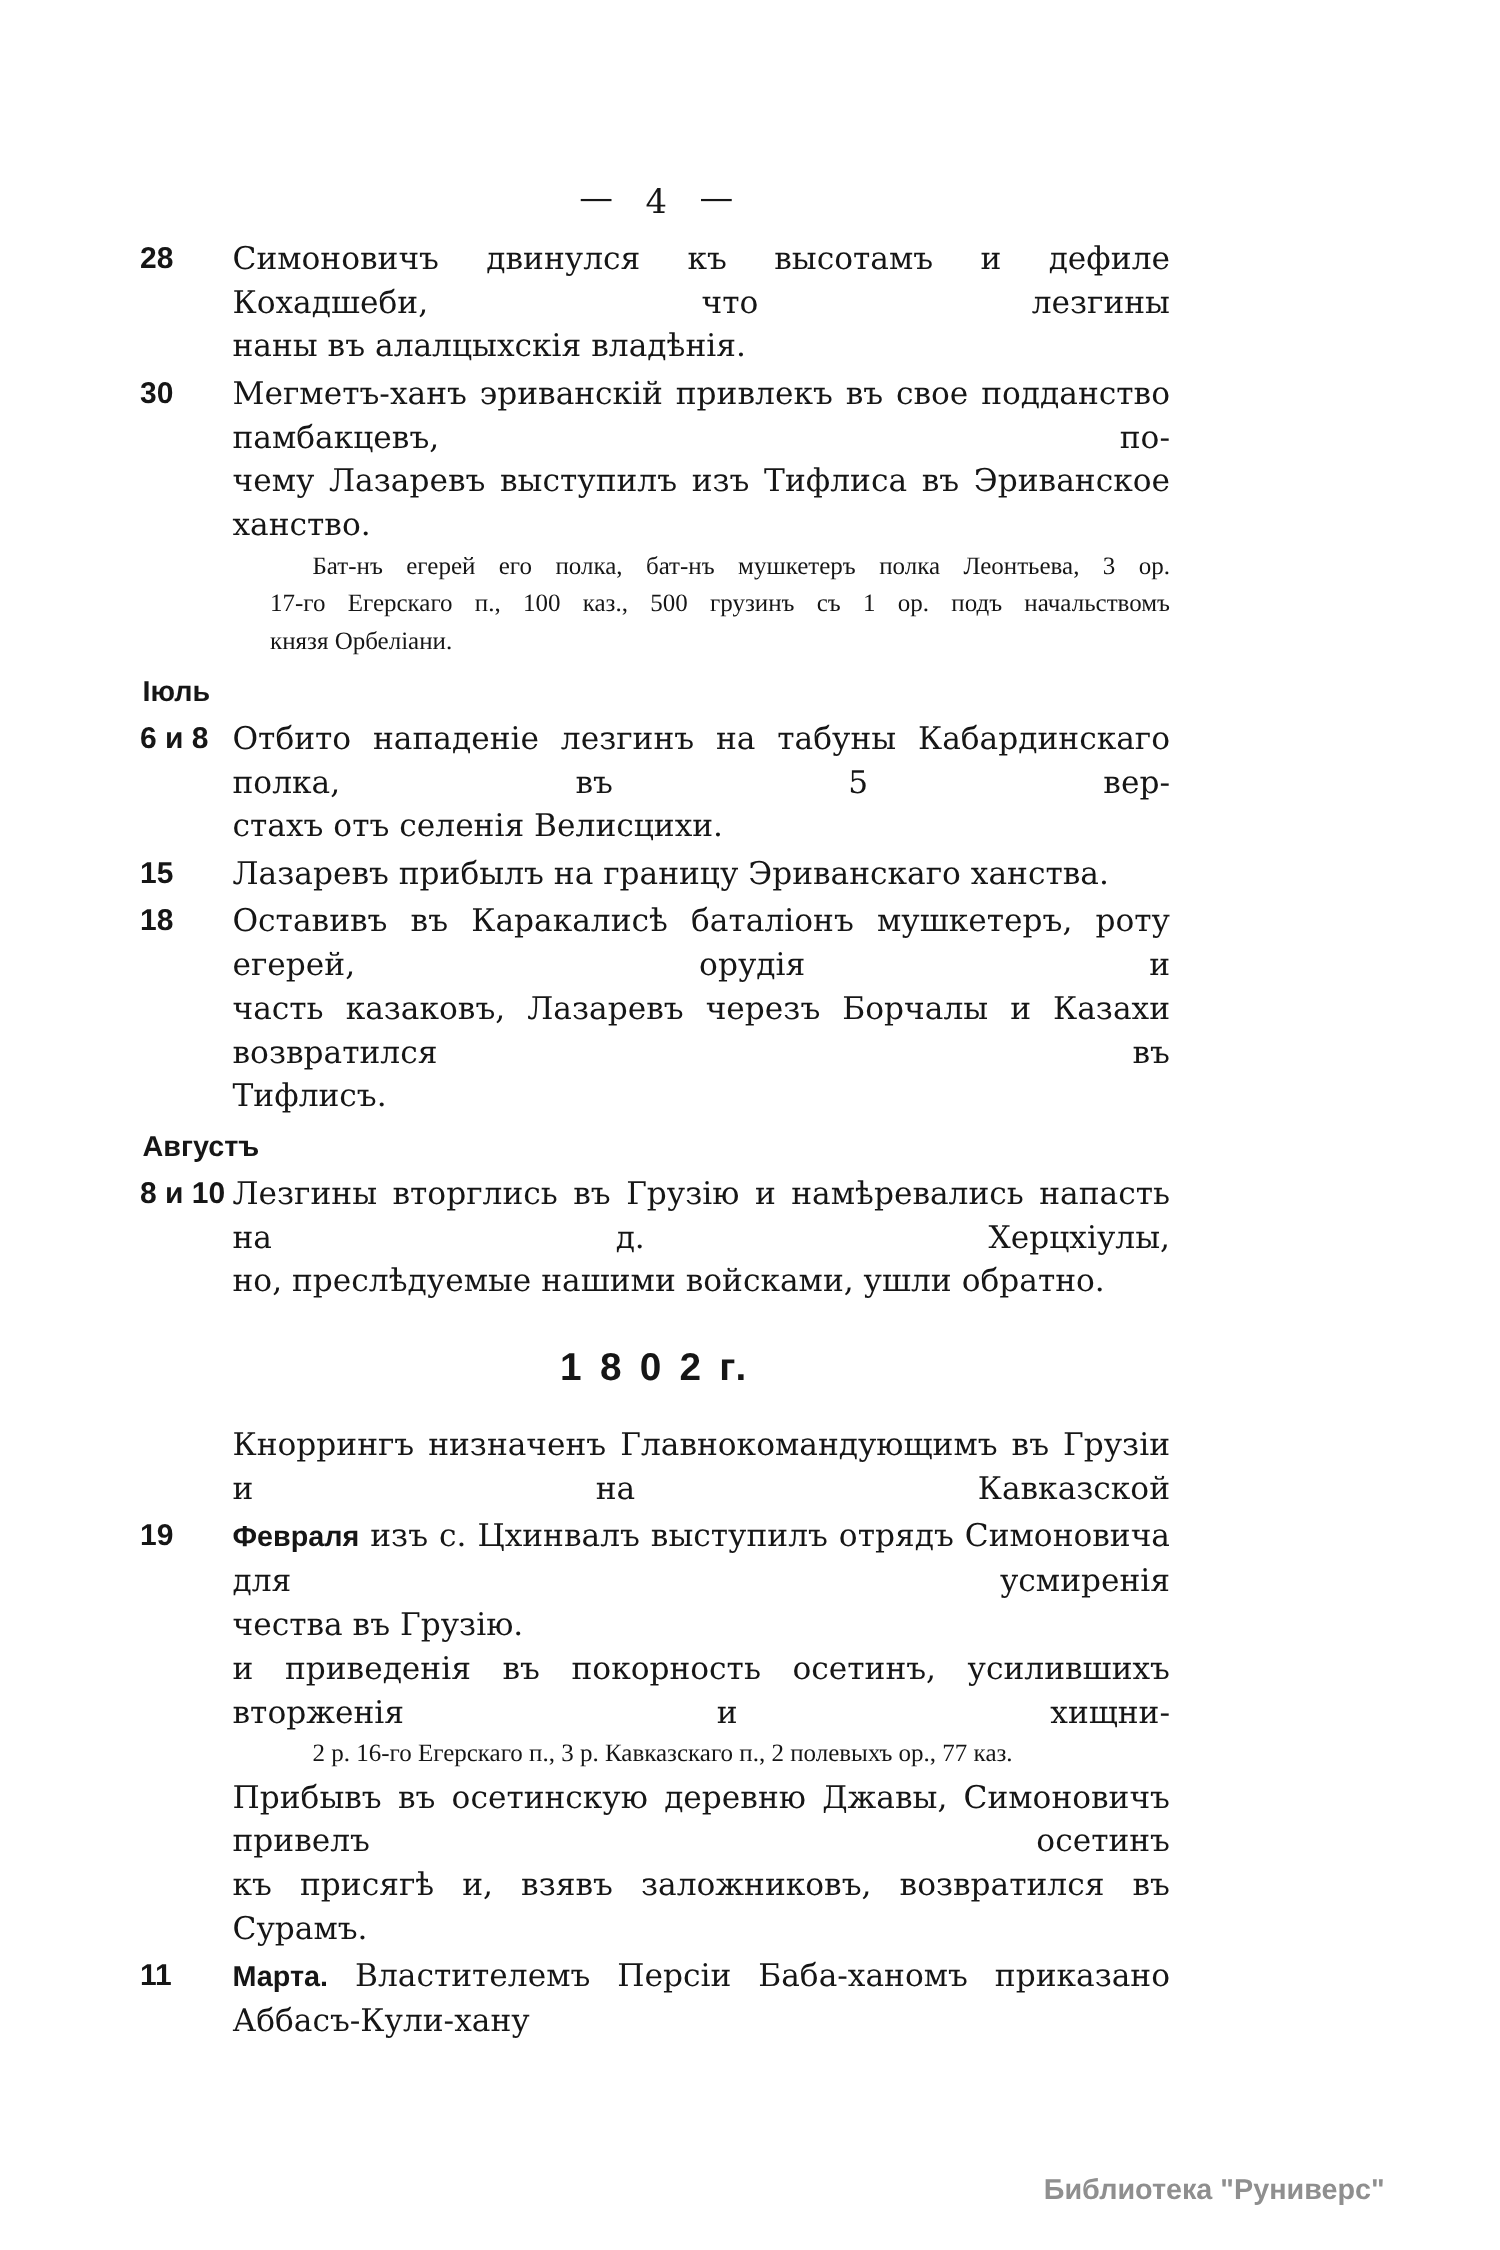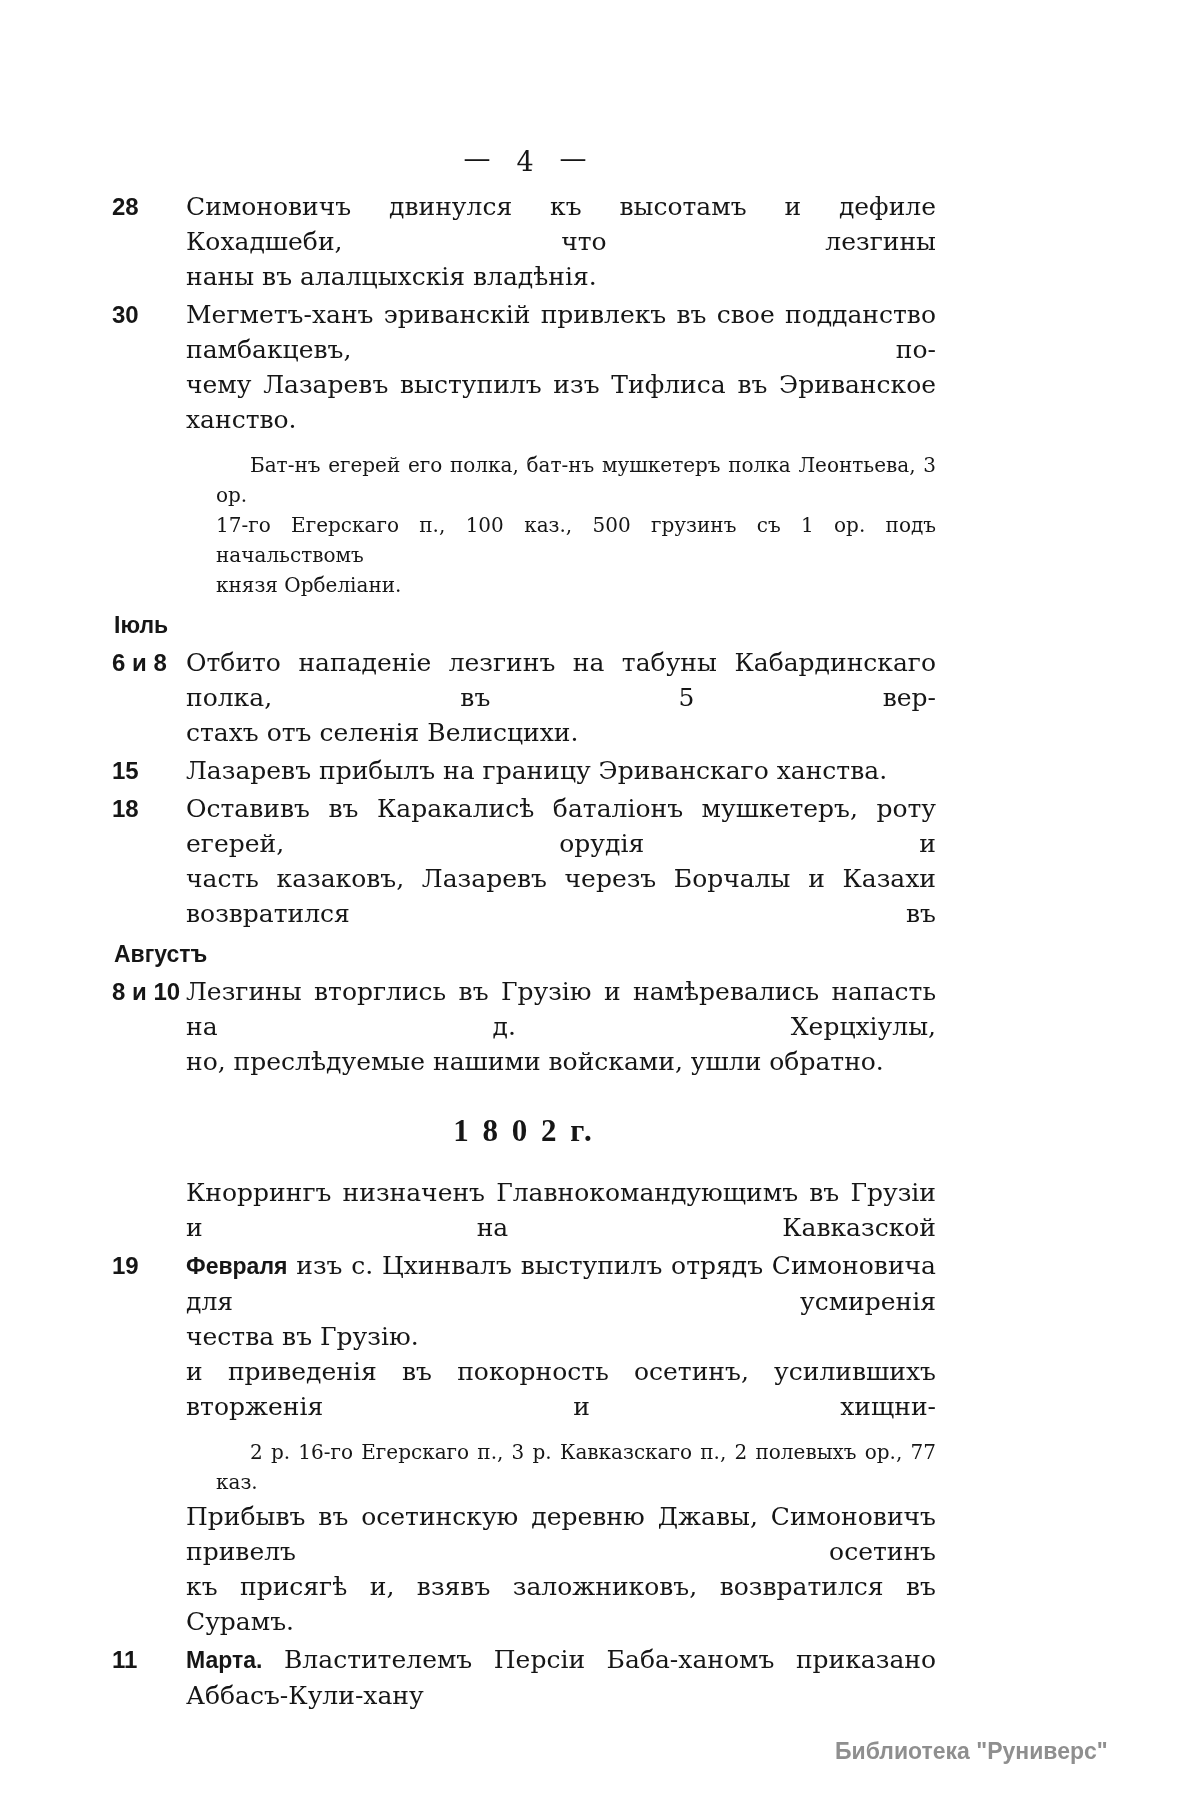--- a/index.html
+++ b/index.html
@@ -42,39 +42,39 @@
     line-height:35px;
     text-align:justify;
     text-align-last:justify;
   }
   .main-line.final { text-align-last:left; }
   .lead {
     font-family:"Liberation Sans", sans-serif;
     font-weight:700;
     font-size:23px;
   }
-  .note { margin:13px 0 2px 30px; }
+  .note { margin:1px 0 2px 30px;font-family:Liberation Serif, serif; }
   .note-line {
     font-size:20px;
     line-height:30px;
     text-align:justify;
     text-align-last:justify;
   }
   .note-line.final { text-align-last:left; }
   .note-line.indent { text-indent:34px; }
   .month-row {
     font-family:"Liberation Sans", sans-serif;
     font-weight:700;
     font-size:23px;
     line-height:34px;
     padding:3px 0 3px 2px;
   }
   .year-header {
     text-align:center;
-    font-family:Liberation Serif, serif;
+    font-family:Liberation Sans, sans-serif;
     font-weight:700;
     font-size:31px;
     letter-spacing:3px;
     margin:34px 0 26px 0;
   }
   .watermark {
     position:absolute;
     top:1738px;
     left:835px;
     font-family:"Liberation Sans", sans-serif;
@@ -122,20 +122,21 @@
         <div class="num-col">15</div>
         <div class="body-col">
           <div class="main-line final">Лазаревъ прибылъ на границу Эриванскаго ханства.</div>
         </div>
       </div>
       <div class="entry-row">
         <div class="num-col">18</div>
         <div class="body-col">
           <div class="main-line">Оставивъ въ Каракалисѣ баталіонъ мушкетеръ, роту егерей, орудія и</div>
           <div class="main-line">часть казаковъ, Лазаревъ черезъ Борчалы и Казахи возвратился въ</div>
+          <div class="main-line final">Тифлисъ.</div>
         </div>
       </div>
       <div class="month-row">Августъ</div>
       <div class="entry-row">
         <div class="num-col">8 и 10</div>
         <div class="body-col">
           <div class="main-line">Лезгины вторглись въ Грузію и намѣревались напасть на д. Херцхіулы,</div>
           <div class="main-line final">но, преслѣдуемые нашими войсками, ушли обратно.</div>
         </div>
       </div>

